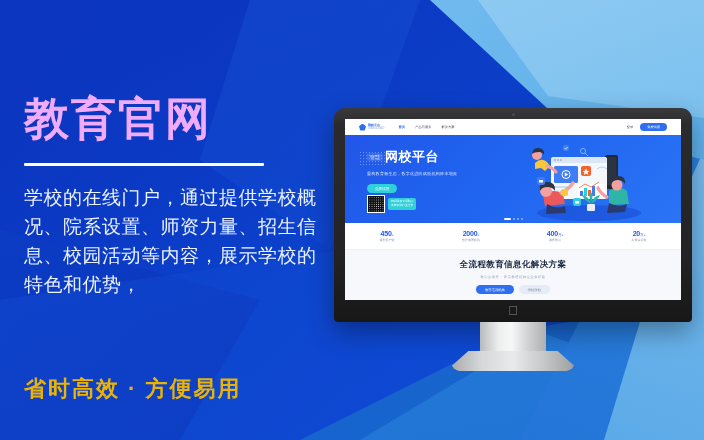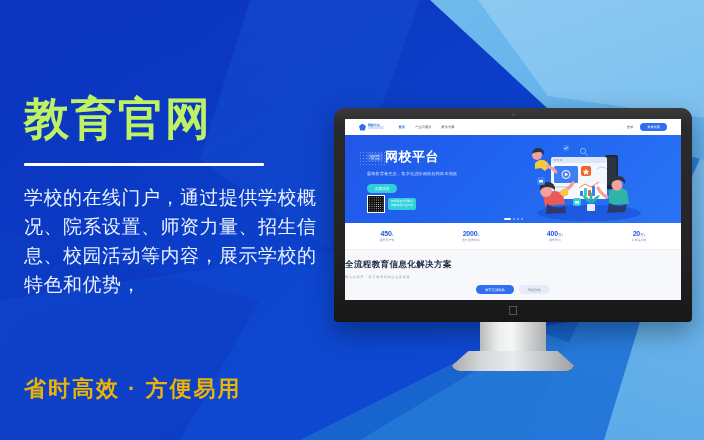--- a/index.html
+++ b/index.html
@@ -67,21 +67,21 @@
   }
   .f-diag2{
     left:0;top:0;width:704px;height:440px;
     clip-path:polygon(0 300px,340px 250px,704px 440px,0 440px);
     background:linear-gradient(120deg,rgba(18,76,212,.45) 0%,rgba(20,90,220,.15) 100%);
   }
 
   
   .copy{position:absolute;left:24px;top:96px;width:300px;}
   .headline{
-    font-size:45px;line-height:1;font-weight:bold;color:#bef264;
+    font-size:45px;line-height:1;font-weight:bold;color:#f0abfc;
     letter-spacing:2px;white-space:nowrap;
   }
   .rule{
     width:240px;height:3px;background:#ffffff;margin:22px 0 18px 0;border-radius:1px;
   }
   .para{
     font-size:19px;line-height:1.52;color:#eaf1ff;font-weight:normal;
     letter-spacing:.5px;width:300px;
   }
   .tagline{
@@ -196,21 +196,21 @@
   .stats{
     display:flex;height:26px;background:#fff;align-items:center;
     border-bottom:1px solid #eef1f6;
   }
   .stat{flex:1;text-align:center;}
   .stat-num{font-size:7px;font-weight:bold;color:#2256e8;letter-spacing:-.2px;}
   .stat-num .unit{font-size:3.6px;font-weight:normal;}
   .stat-lab{font-size:3px;color:#8a93a6;margin-top:1px;}
 
   .solution{
-    background:#f6f8fc;padding:9px 0 0 0;text-align:left;height:76px;box-sizing:border-box;
+    background:#f6f8fc;padding:9px 0 0 0;text-align:center;height:76px;box-sizing:border-box;
   }
   .sol-title{font-size:8.5px;font-weight:bold;color:#1a2740;letter-spacing:.4px;}
   .sol-sub{font-size:3.2px;color:#97a1b4;margin-top:4px;letter-spacing:.6px;}
   .sol-tabs{margin-top:6px;display:flex;justify-content:center;gap:5px;}
   .sol-tab{
     font-size:3.3px;padding:2.5px 9px;border-radius:8px;
     background:#e6ecf7;color:#7b88a0;
   }
   .sol-tab.on{background:#2e6ef0;color:#fff;}
 

